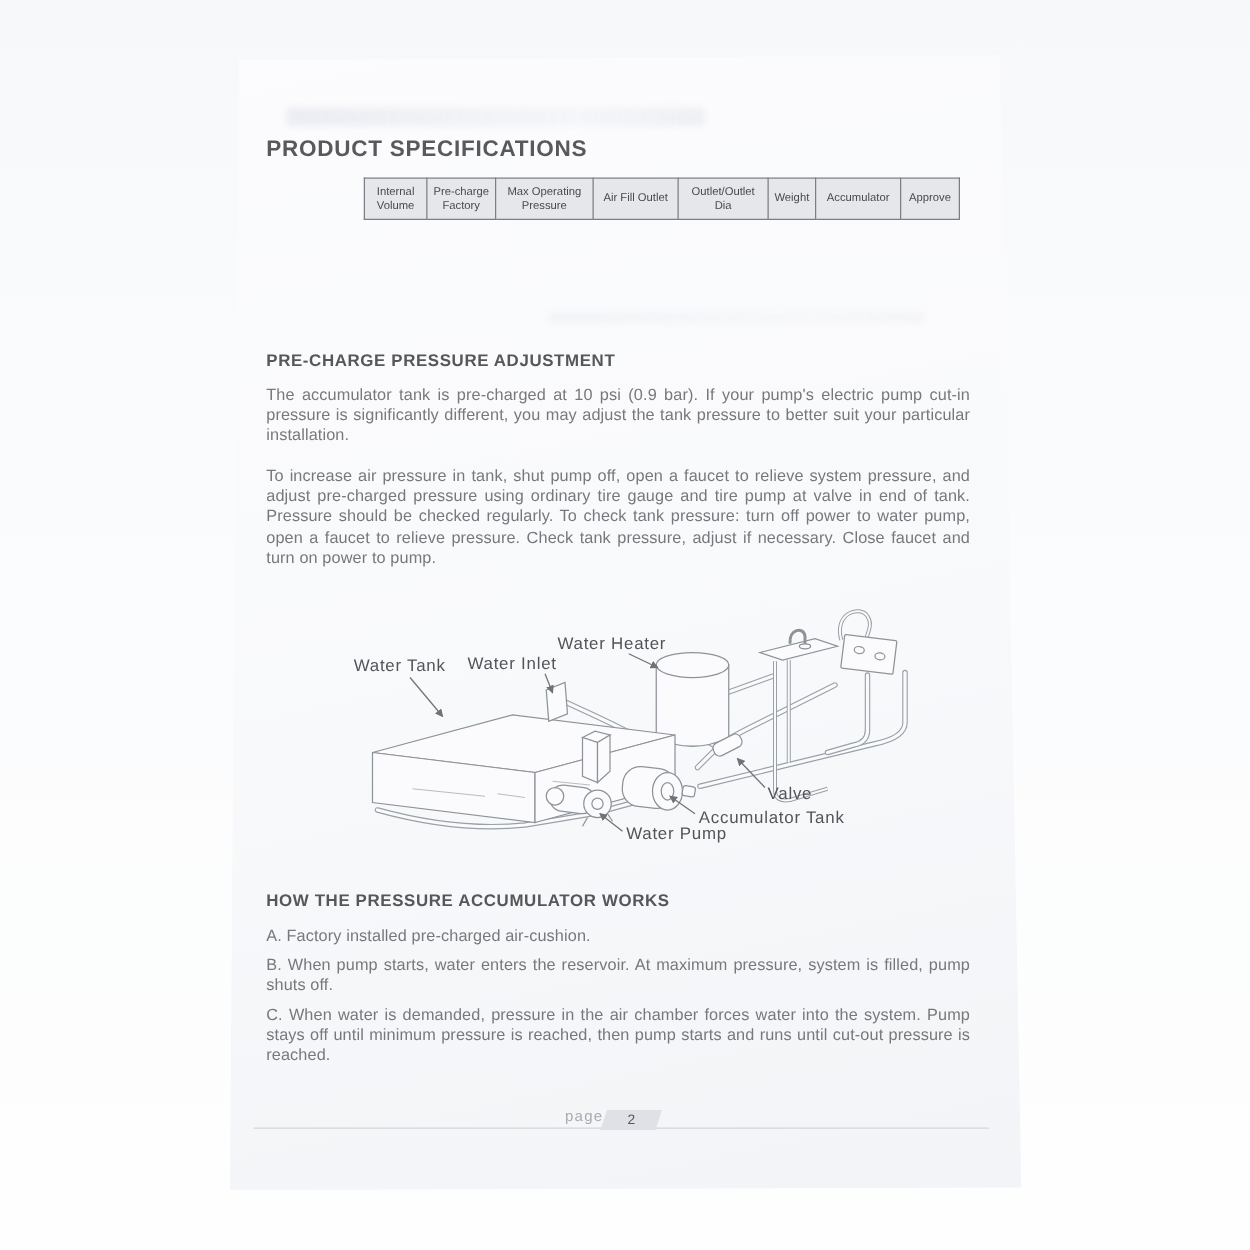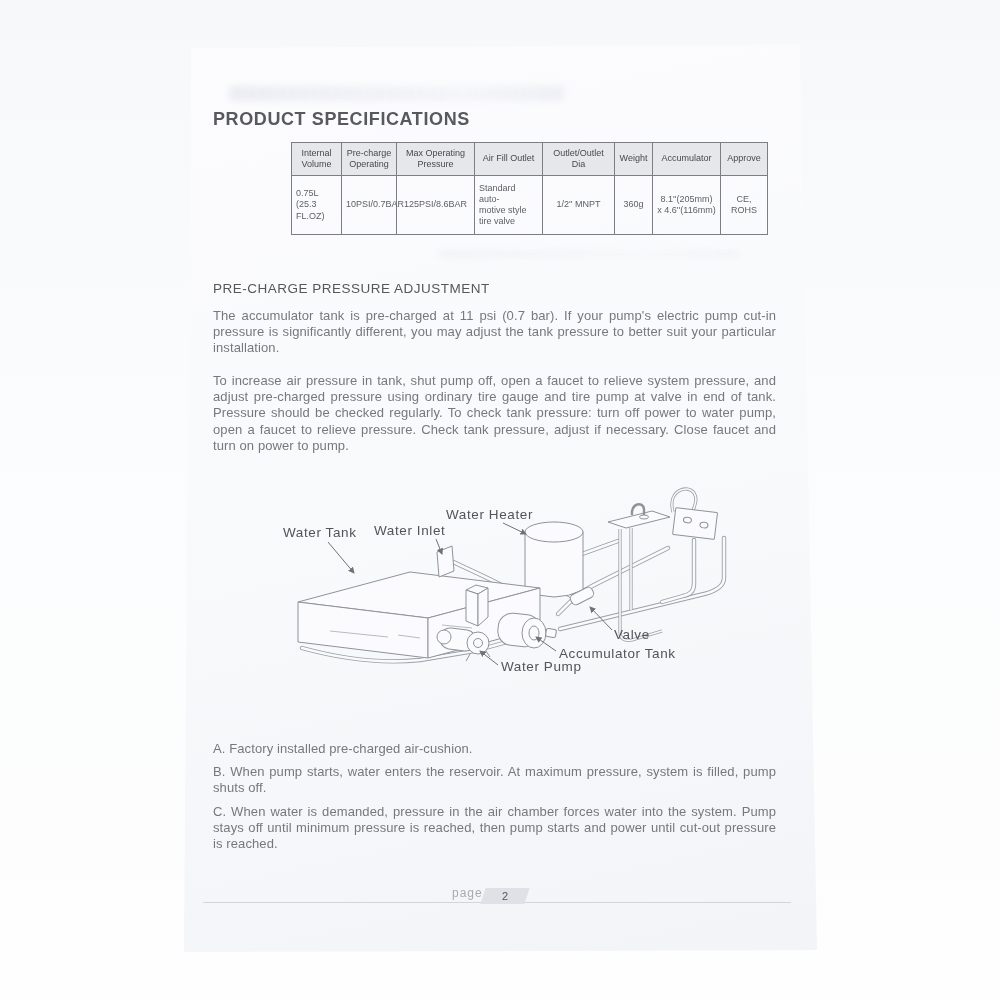--- a/index.html
+++ b/index.html
@@ -32,21 +32,21 @@
   .spec-table th{
     background:#e6e7ea;font-weight:400;color:#48494d;height:28px;text-align:center;
   }
   .spec-table td{height:54px;text-align:center;vertical-align:middle;}
   .spec-table td.al,.spec-table th.al{text-align:left;}
   .body-text{
     position:absolute;left:29px;width:563px;margin:0;
     font-size:13px;line-height:16.2px;color:#77787d;text-align:justify;letter-spacing:.1px;
   }
   .sec-head{
-    position:absolute;left:29px;font-size:13.5px;letter-spacing:.5px;color:#565759;margin:0;font-weight:400;
+    position:absolute;left:29px;font-size:13.5px;letter-spacing:.5px;color:#565759;margin:0;font-weight:700;
   }
   .diagram{position:absolute;left:86px;top:440px;}
   .diagram text{font-size:13.5px;letter-spacing:.6px;fill:#515459;}
   .ln{fill:#fbfbfd;stroke:#8e939a;stroke-width:1;}
   .ln-n{fill:none;stroke:#8e939a;stroke-width:1;}
   .pipe-o{fill:none;stroke:#9aa0a7;stroke-width:4.4;stroke-linejoin:round;stroke-linecap:round;}
   .pipe-i{fill:none;stroke:#f9fafc;stroke-width:2.6;stroke-linejoin:round;stroke-linecap:round;}
   .pipe-ot{fill:none;stroke:#9aa0a7;stroke-width:3.2;stroke-linejoin:round;}
   .pipe-it{fill:none;stroke:#f9fafc;stroke-width:1.6;stroke-linejoin:round;}
   .lead{stroke:#6f7277;stroke-width:1;fill:none;}
@@ -79,49 +79,34 @@
       <col style="width:72px">
         <col style="width:38px">
         <col style="width:68px">
         <col style="width:47px">
     </colgroup>
     <tbody>
         <tr>
       <th>Internal
 Volume</th>
       <th>Pre-charge
-Operating</th>
+Factory</th>
       <th>Max Operating
 Pressure</th>
       <th>Air Fill Outlet</th>
       <th>Outlet/Outlet Dia</th>
       <th>Weight</th>
       <th>Accumulator</th>
       <th>Approve</th>
     </tr>
-    <tr>
-      <td class="al">0.75L
-(25.3
-FL.OZ)</td>
-      <td>10PSI/0.7BAR</td>
-      <td>125PSI/8.6BAR</td>
-      <td class="al">Standard auto-
-motive style
-tire valve</td>
-      <td>1/2'' MNPT</td>
-      <td>360g</td>
-      <td>8.1''(205mm)
-x 4.6''(116mm)</td>
-      <td>CE, ROHS</td>
-    </tr>
   </tbody>
     </table>
 
   <h2 class="sec-head" style="top:237px;">PRE-CHARGE PRESSURE ADJUSTMENT</h2>
-  <p class="body-text" style="top:264px;">The accumulator tank is pre-charged at 11 psi (0.7 bar). If your pump's electric pump cut-in pressure is significantly different, you may adjust the tank pressure to better suit your particular installation.</p>
+  <p class="body-text" style="top:264px;">The accumulator tank is pre-charged at 10 psi (0.9 bar). If your pump's electric pump cut-in pressure is significantly different, you may adjust the tank pressure to better suit your particular installation.</p>
   <p class="body-text" style="top:329px;">To increase air pressure in tank, shut pump off, open a faucet to relieve system pressure, and adjust pre-charged pressure using ordinary tire gauge and tire pump at valve in end of tank. Pressure should be checked regularly. To check tank pressure: turn off power to water pump, open a faucet to relieve pressure. Check tank pressure, adjust if necessary. Close faucet and turn on power to pump.</p>
 
   <svg class="diagram" width="470" height="225" viewBox="0 0 470 225">
     <defs>
       <marker id="arr" viewBox="0 0 10 10" refX="8.5" refY="5" markerWidth="6.5" markerHeight="6.5" orient="auto">
         <path d="M0,0 L10,5 L0,10 Z" fill="#6f7277"></path>
       </marker>
     </defs>
 
     <g>
@@ -208,23 +193,24 @@
       <path class="lead" d="M233,39 L256,50" marker-end="url(#arr)"></path>
       <text x="344" y="155">Valve</text>
       <path class="lead" d="M342,146 L320,123" marker-end="url(#arr)"></path>
       <text x="289" y="174">Accumulator Tank</text>
       <path class="lead" d="M286,167 L266,153" marker-end="url(#arr)"></path>
       <text x="231" y="187">Water Pump</text>
       <path class="lead" d="M228,181 L210,167" marker-end="url(#arr)"></path>
     </g>
   </svg>
 
+  <h2 class="sec-head" style="top:669px;">HOW THE PRESSURE ACCUMULATOR WORKS</h2>
   <p class="body-text" style="top:697px;">A. Factory installed pre-charged air-cushion.</p>
   <p class="body-text" style="top:720px;">B. When pump starts, water enters the reservoir. At maximum pressure, system is filled, pump shuts off.</p>
-  <p class="body-text" style="top:760px;">C. When water is demanded, pressure in the air chamber forces water into the system. Pump stays off until minimum pressure is reached, then pump starts and power until cut-out pressure is reached.</p>
+  <p class="body-text" style="top:760px;">C. When water is demanded, pressure in the air chamber forces water into the system. Pump stays off until minimum pressure is reached, then pump starts and runs until cut-out pressure is reached.</p>
 
   <div class="footer-line"></div>
   <div class="footer-page">page</div>
   <div class="footer-num-box">
     <span>2</span>
   </div>
 
 </div>
 
 </body></html>

